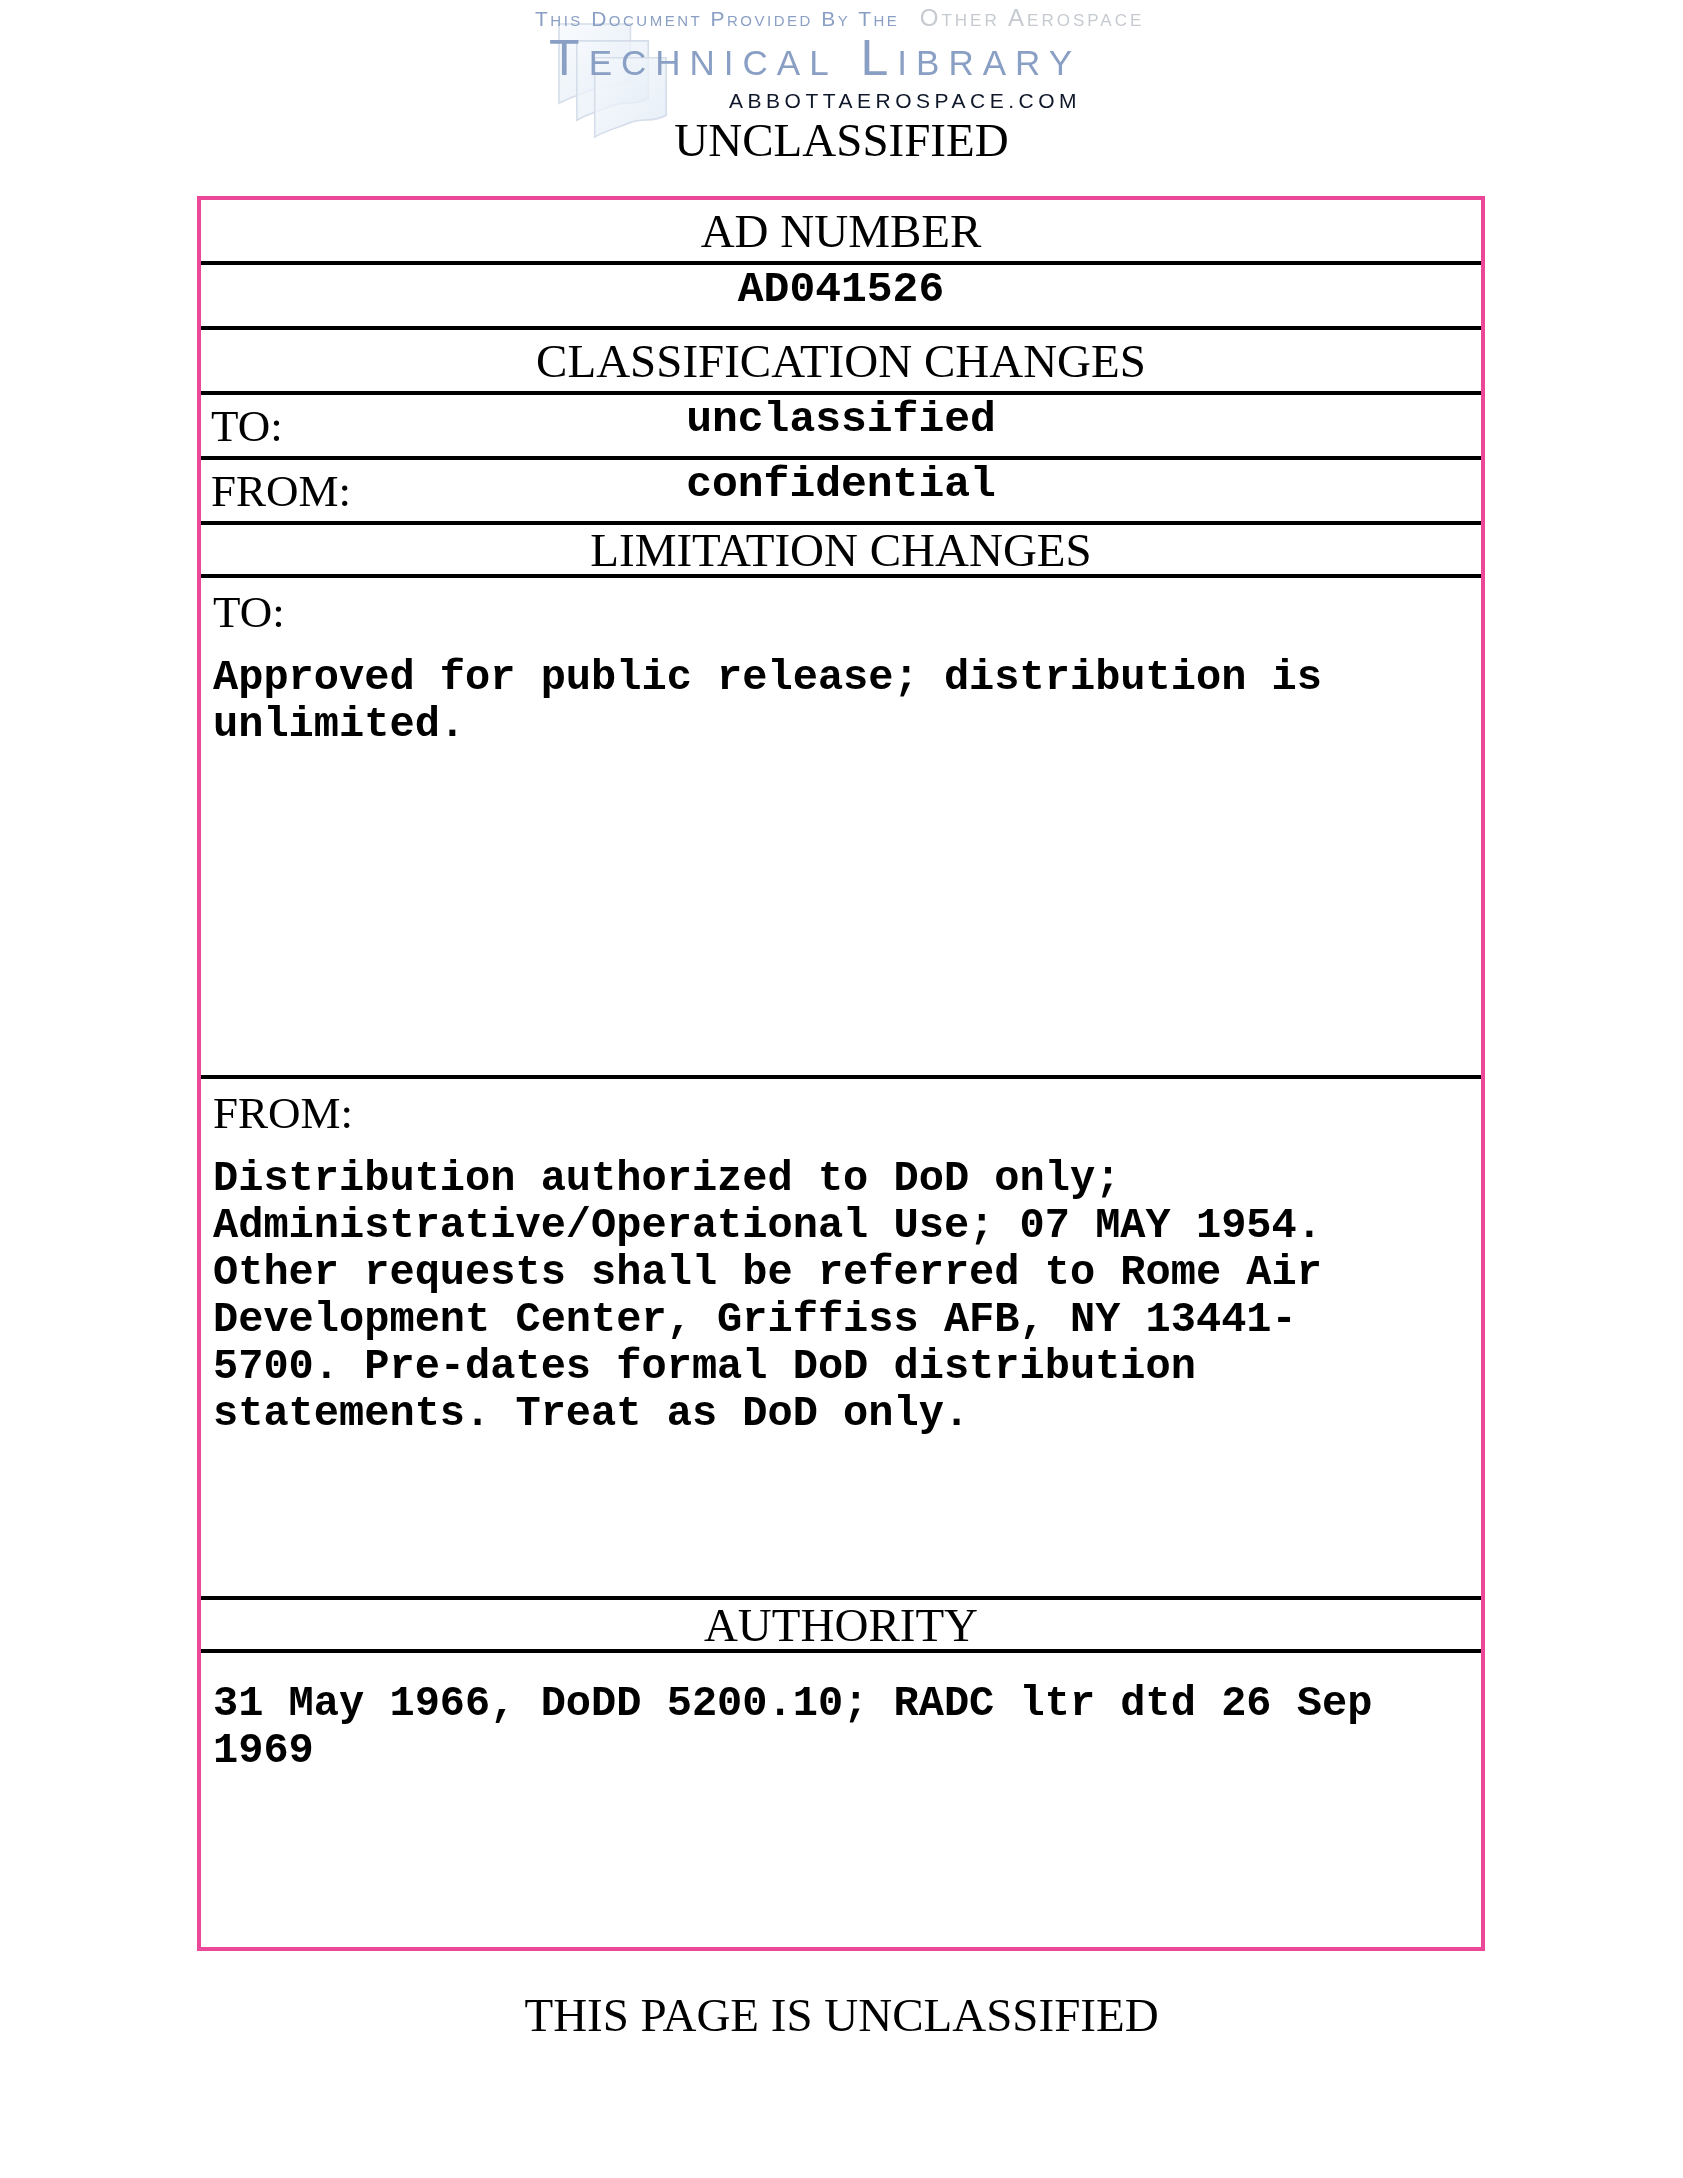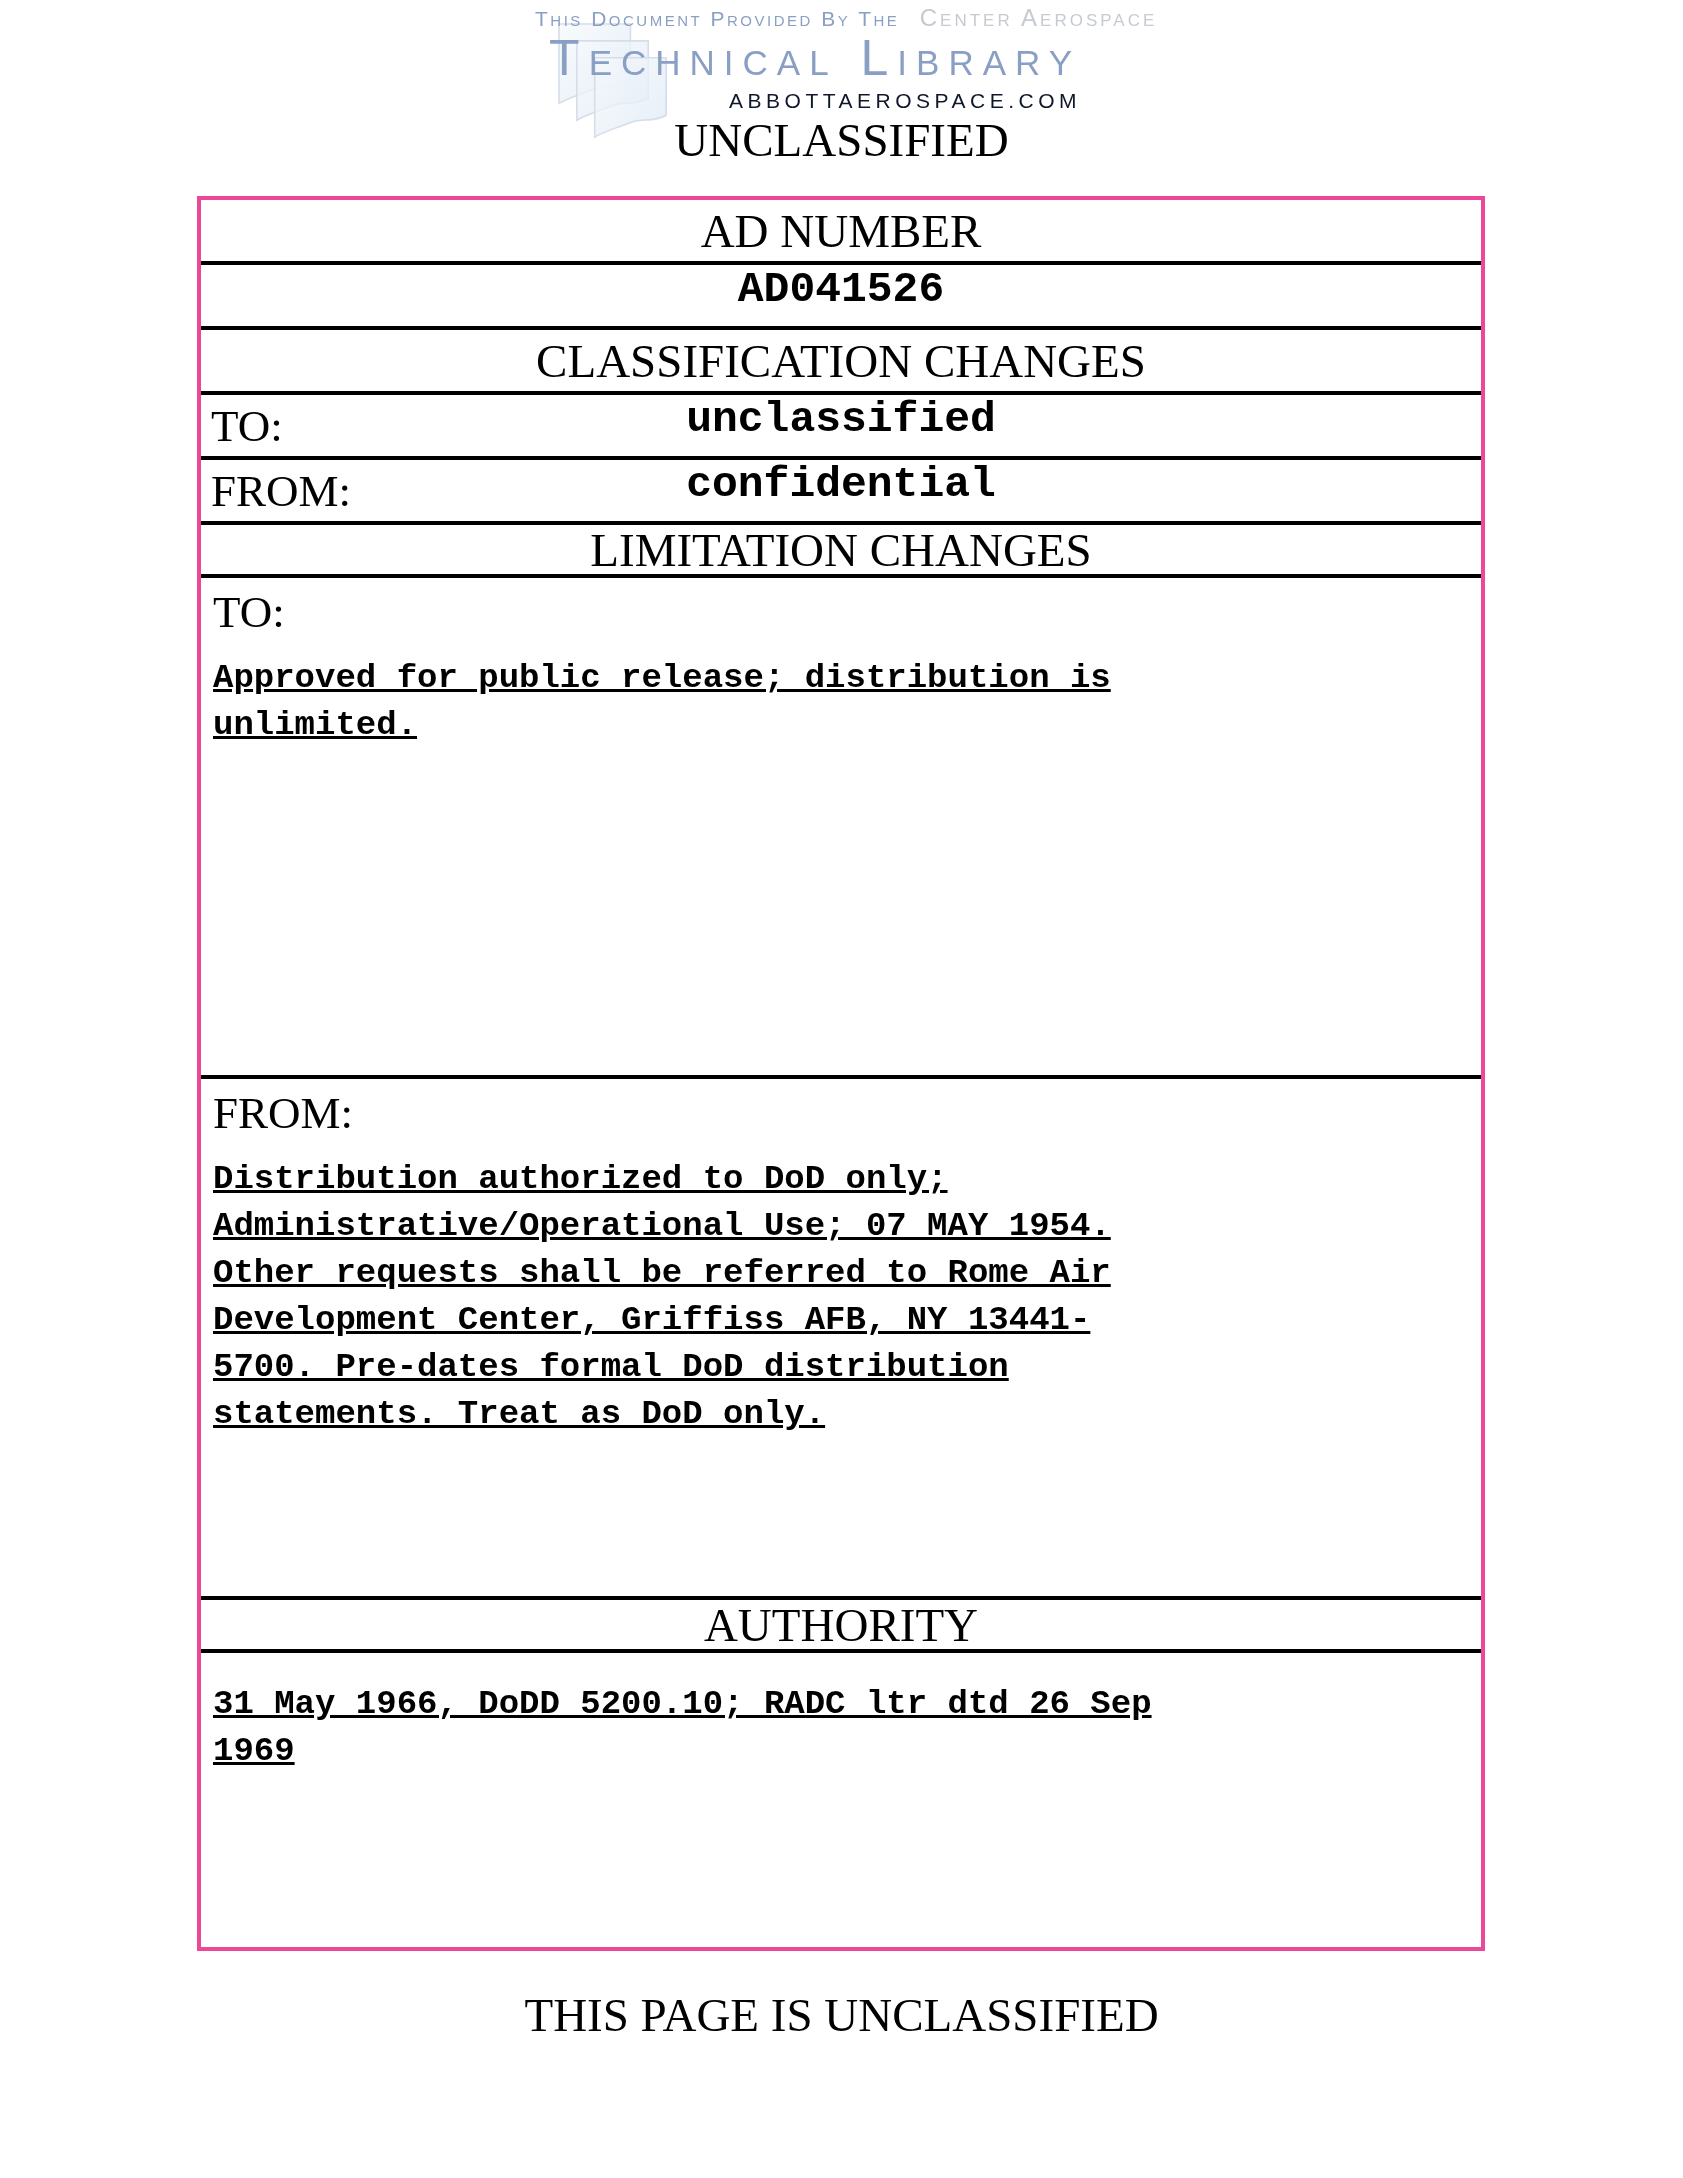--- a/index.html
+++ b/index.html
@@ -72,24 +72,23 @@
     font-size:45px;
   }
   .mono{
     font-family:"Liberation Mono","DejaVu Sans Mono",monospace;
     font-weight:bold;font-size:43px;
   }
   .bigcell{padding:8px 12px;box-sizing:border-box;}
   .bigcell .lbl{font-size:45px;line-height:53px;display:block;}
   .para{
     font-family:"Liberation Mono","DejaVu Sans Mono",monospace;
-    font-weight:bold;font-size:34px;line-height:47px;
+    font-weight:bold;font-size:42px;line-height:47px;
     white-space:pre-line;
     margin-top:16px;
-    text-decoration:underline;
   }
   .auth-cell{padding:16px 12px;box-sizing:border-box;}
   .auth-cell .para{margin-top:12px;}
 
   .h66{height:65px;}
   .h64{height:53px;}
   .h506{height:501px;}
   .h526{height:521px;}
   .h297{height:294px;}
 </style>
@@ -108,21 +107,21 @@
     <g stroke="#d4dde9" stroke-width="1.6" fill="url(#pg)">
       <path fill-opacity="0.75" d="M2,2 L74,2 L74,60 C60,68 50,62 36,68 C24,73 12,76 2,82 Z"></path>
       <path fill-opacity="0.75" transform="translate(18,17)" d="M2,2 L74,2 L74,60 C60,68 50,62 36,68 C24,73 12,76 2,82 Z"></path>
       <path fill-opacity="0.75" transform="translate(36,34)" d="M2,2 L74,2 L74,60 C60,68 50,62 36,68 C24,73 12,76 2,82 Z"></path>
     </g>
   </svg>
 
   <div class="logo-text">
     <div class="logo-line1">
       <span class="logo-provided">This Document Provided By The</span>
-      <span class="logo-brand">Center Aerospace</span>
+      <span class="logo-brand">Other Aerospace</span>
     </div>
     <div class="logo-title">Technical Library</div>
     <div class="logo-site">ABBOTTAEROSPACE.COM</div>
   </div>
 
   <div class="banner banner-top">UNCLASSIFIED</div>
 
   <div class="doc-table">
 
     <div class="row h66 hdr">AD NUMBER</div>

